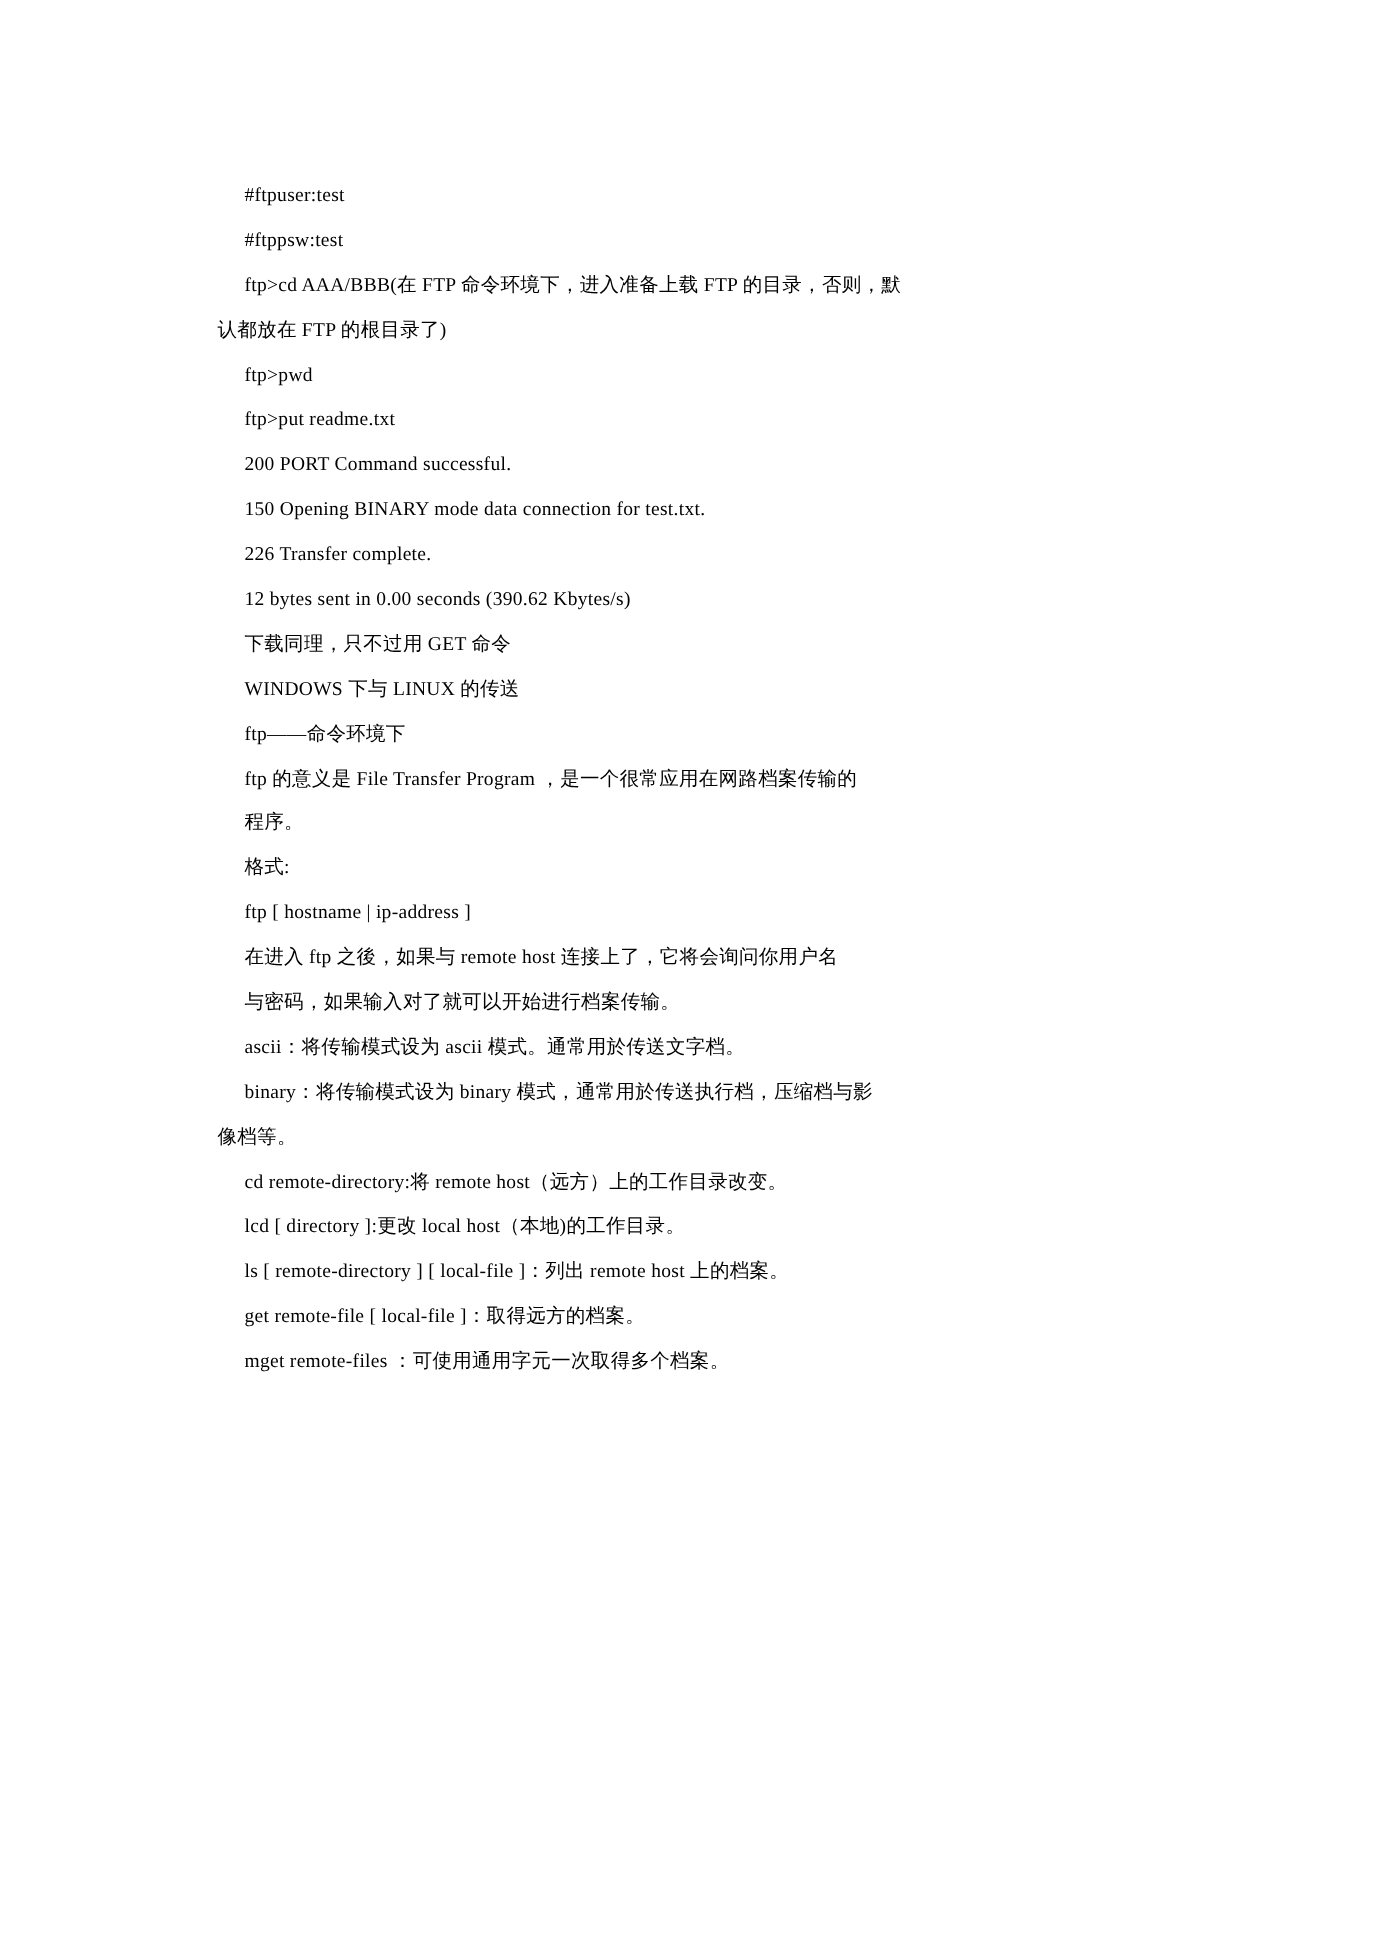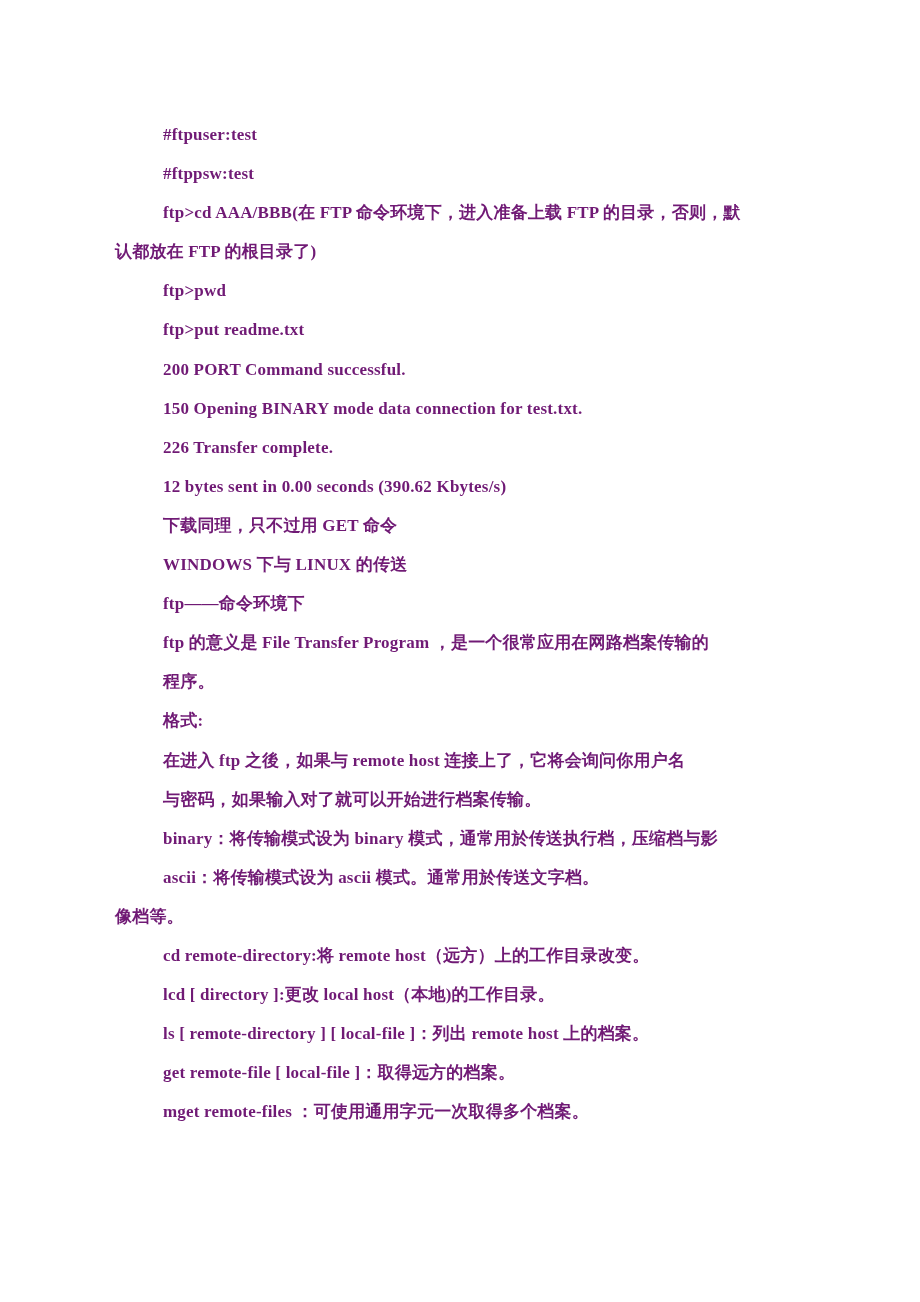--- a/index.html
+++ b/index.html
@@ -8,34 +8,34 @@
     background: #ffffff;
     font-family: "SimSun", "宋体", serif;
     width: 920px;
   }
   .page {
     padding: 115px 115px 60px 115px;
     box-sizing: border-box;
     width: 920px;
   }
   .line {
-    font-size: 17px;
+    font-size: 13px;
     line-height: 2.3;
-    color: #701a75;
+    color: #000000;
     letter-spacing: 0.2px;
     white-space: pre-wrap;
     text-indent: 0;
     margin: 0;
-    font-weight: bold;
   }
   .indent {
     padding-left: 48px;
   }
   .noindent {
     padding-left: 0;
+    margin-left: 30px;
   }
 </style>
 </head>
 <body>
 
 <div class="page">
   <div id="content">
       <p class="line indent">#ftpuser:test</p>
       <p class="line indent">#ftppsw:test</p>
       <p class="line indent">ftp&gt;cd AAA/BBB(在 FTP 命令环境下，进入准备上载 FTP 的目录，否则，默</p>
@@ -45,24 +45,25 @@
       <p class="line indent">200 PORT Command successful.</p>
       <p class="line indent">150 Opening BINARY mode data connection for test.txt.</p>
       <p class="line indent">226 Transfer complete.</p>
       <p class="line indent">12 bytes sent in 0.00 seconds (390.62 Kbytes/s)</p>
       <p class="line indent">下载同理，只不过用 GET 命令</p>
       <p class="line indent">WINDOWS 下与 LINUX 的传送</p>
       <p class="line indent">ftp——命令环境下</p>
       <p class="line indent">ftp 的意义是 File Transfer Program ，是一个很常应用在网路档案传输的</p>
       <p class="line indent">程序。</p>
       <p class="line indent">格式:</p>
+      <p class="line indent">ftp [ hostname | ip-address ]</p>
       <p class="line indent">在进入 ftp 之後，如果与 remote host 连接上了，它将会询问你用户名</p>
       <p class="line indent">与密码，如果输入对了就可以开始进行档案传输。</p>
+      <p class="line indent">ascii：将传输模式设为 ascii 模式。通常用於传送文字档。</p>
       <p class="line indent">binary：将传输模式设为 binary 模式，通常用於传送执行档，压缩档与影</p>
-      <p class="line indent">ascii：将传输模式设为 ascii 模式。通常用於传送文字档。</p>
       <p class="line noindent">像档等。</p>
       <p class="line indent">cd remote-directory:将 remote host（远方）上的工作目录改变。</p>
       <p class="line indent">lcd [ directory ]:更改 local host（本地)的工作目录。</p>
       <p class="line indent">ls [ remote-directory ] [ local-file ]：列出 remote host 上的档案。</p>
       <p class="line indent">get remote-file [ local-file ]：取得远方的档案。</p>
       <p class="line indent">mget remote-files ：可使用通用字元一次取得多个档案。</p>
     </div>
 </div>
 
 </body></html>

